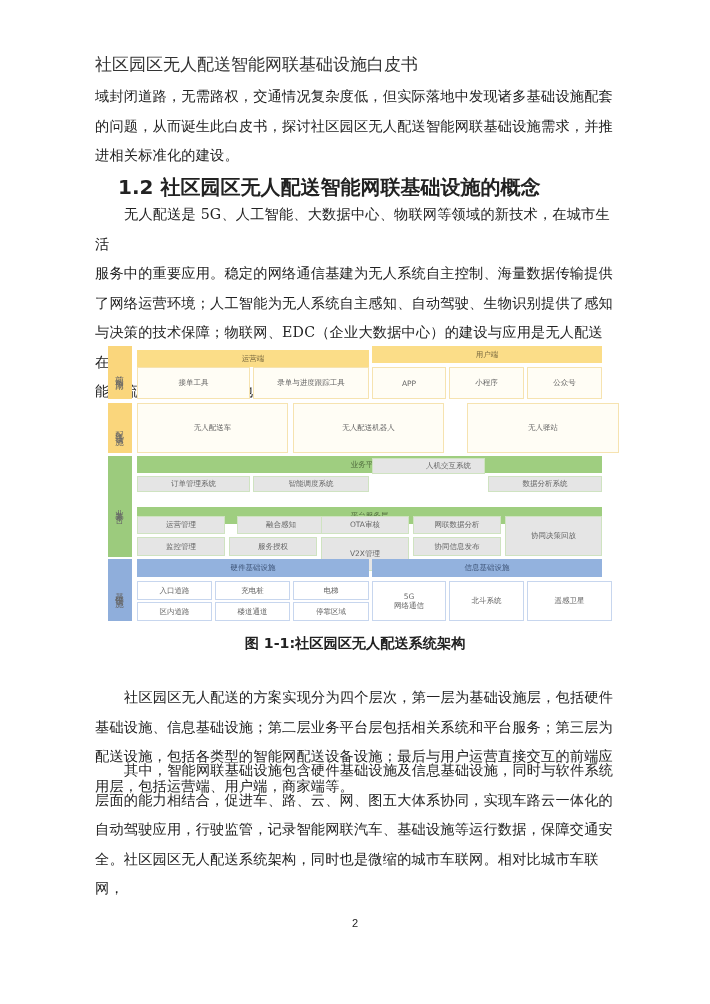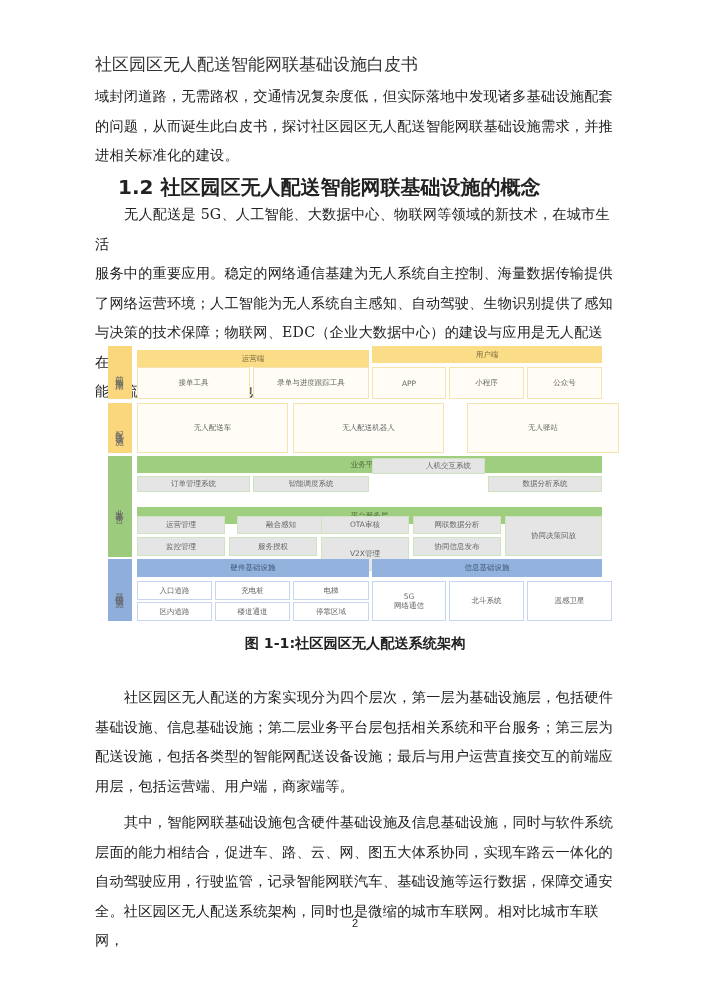--- a/index.html
+++ b/index.html
@@ -96,20 +96,20 @@
 
 <div class="caption">图 1-1:社区园区无人配送系统架构</div>
 
 <div class="para" style="top:683px;">
   <p class="indent">社区园区无人配送的方案实现分为四个层次，第一层为基础设施层，包括硬件</p>
   <p>基础设施、信息基础设施；第二层业务平台层包括相关系统和平台服务；第三层为</p>
   <p>配送设施，包括各类型的智能网配送设备设施；最后与用户运营直接交互的前端应</p>
   <p>用层，包括运营端、用户端，商家端等。</p>
 </div>
 
-<div class="para" style="top:808px;">
+<div class="para" style="top:756px;">
   <p class="indent">其中，智能网联基础设施包含硬件基础设施及信息基础设施，同时与软件系统</p>
   <p>层面的能力相结合，促进车、路、云、网、图五大体系协同，实现车路云一体化的</p>
   <p>自动驾驶应用，行驶监管，记录智能网联汽车、基础设施等运行数据，保障交通安</p>
   <p>全。社区园区无人配送系统架构，同时也是微缩的城市车联网。相对比城市车联网，</p>
 </div>
 
 <div class="page-number">2</div>
 
 </body></html>

